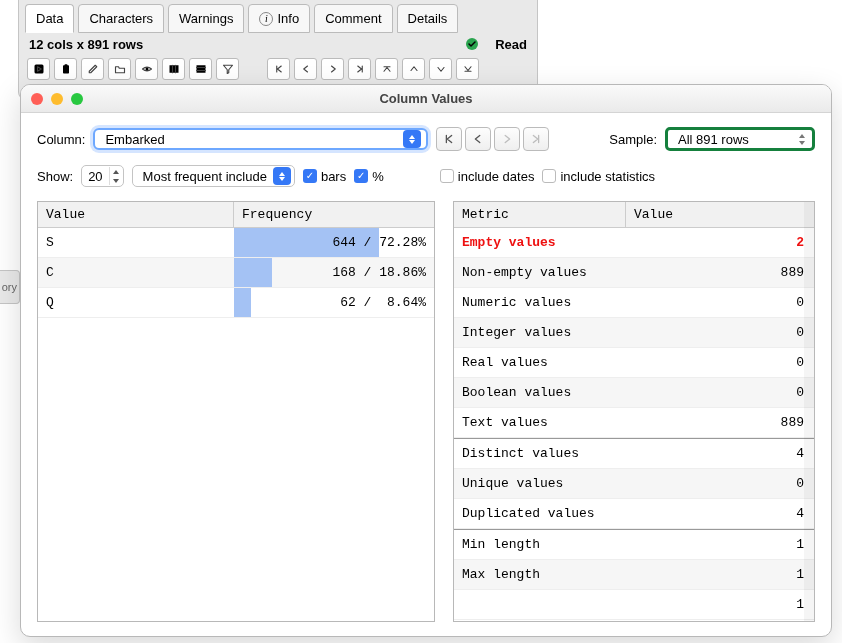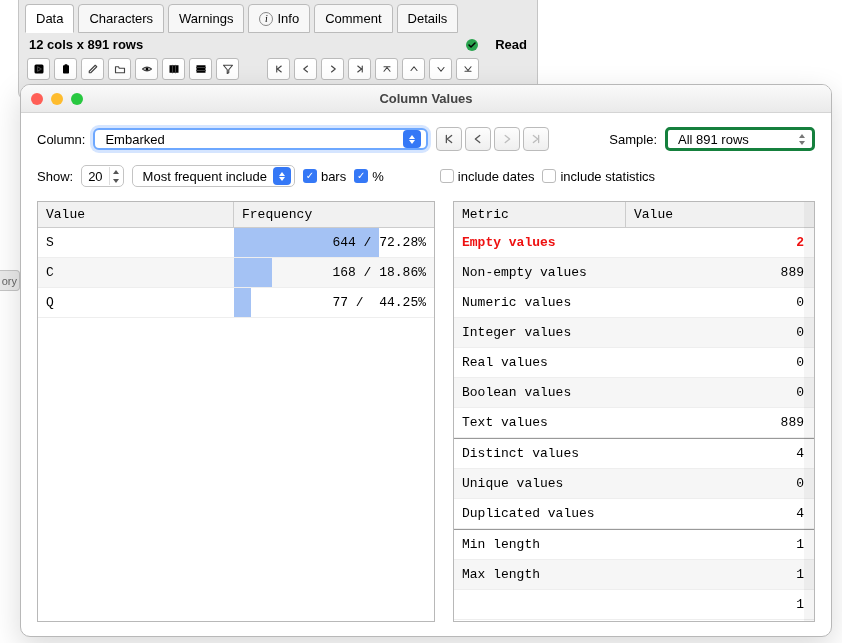--- a/index.html
+++ b/index.html
@@ -5,21 +5,21 @@
 * { box-sizing: border-box; margin: 0; padding: 0; }
 body { font-family: -apple-system, "Helvetica Neue", Arial, sans-serif; font-size: 13px; background: #fff; width: 842px; height: 643px; overflow: hidden; position: relative; }
 .mono { font-family: "Menlo", "Courier New", monospace; font-size: 13px; }
 
 
 .bgwin { position: absolute; top: 0; left: 18px; width: 520px; height: 100px; background: #e9e9e9; border-radius: 0 0 8px 8px; border: 1px solid #c5c5c5; border-top: none; }
 .bgwin .tabs { display: flex; gap: 4px; padding: 4px 6px 0 6px; }
 .bgwin .tab { padding: 6px 10px; background: #f7f7f7; border: 1px solid #bbb; border-radius: 4px 4px 0 0; font-size: 13px; display: flex; align-items: center; gap: 4px;}
 .bgwin .tab.active { background: #fff; border-bottom-color: #fff; }
 .bgwin .dims { padding: 4px 10px; font-weight: 600; display: flex; align-items: center; }
-.bgwin .read { margin-left: auto; display: flex; align-items: center; gap: 16px; font-size: 13px; }
+.bgwin .read { margin-left: auto; display: flex; align-items: flex-start; gap: 16px; font-size: 13px; }
 .bgwin .toolbar { display: flex; gap: 4px; padding: 2px 8px; }
 .bgwin .tbtn { width: 23px; height: 22px; border: 1px solid #bbb; border-radius: 3px; background: #fff; display: flex; align-items: center; justify-content: center; color: #444; }
 .bgwin .tgap { width: 20px; }
 .info-icon { display:inline-flex; width:14px;height:14px;border:1px solid #888;border-radius:50%;align-items:center;justify-content:center;font-size:10px;font-style:italic;font-family:serif;}
 
 
 .dialog { position: absolute; top: 84px; left: 20px; right: 10px; bottom: 6px; background: #fff; border: 1px solid #b8b8b8; border-radius: 10px; box-shadow: 0 10px 30px rgba(0,0,0,0.15); overflow: hidden; display: flex; flex-direction: column; }
 .titlebar { height: 28px; background: linear-gradient(#fafafa,#eaeaea); border-bottom: 1px solid #d4d4d4; display: flex; align-items: center; padding: 0 10px; position: relative; }
 .traffic { display: flex; gap: 8px; }
 .tl { width: 12px; height: 12px; border-radius: 50%; }
@@ -83,21 +83,21 @@
 .panel.left .td.f { flex: 1; position: relative; }
 .bar { position: absolute; left: 0; top: 0; bottom: 0; background: #a4c2f4; }
 .freqtxt { position: relative; z-index: 1; width: 100%; text-align: right; white-space: pre; }
 
 .panel.right .td.m { width: 172px; }
 .panel.right .td.val { flex: 1; justify-content: flex-end; padding-right: 10px; }
 .red { color: #e11; font-weight: 600; }
 .sep { height: 1px; background: #999; margin: 0; }
 
 .scrollhint { position: absolute; right: 0; top: 0; bottom: 0; width: 10px; background: rgba(0,0,0,0.04);}
-.sidecut { position: absolute; left: 0; top: 270px; width: 20px; height: 21px; background: #e9e9e9; border: 1px solid #c5c5c5; border-left: none; border-radius: 0 4px 4px 0; display:flex;align-items:center;justify-content:flex-end;padding-right:2px;font-size:11px;color:#666;}
+.sidecut { position: absolute; left: 0; top: 270px; width: 20px; height: 34px; background: #e9e9e9; border: 1px solid #c5c5c5; border-left: none; border-radius: 0 4px 4px 0; display:flex;align-items:center;justify-content:flex-end;padding-right:2px;font-size:11px;color:#666;}
 svg path { stroke: currentColor; stroke-width: 1.5; fill: none; stroke-linecap: round; stroke-linejoin: round; }
 </style>
 </head>
 <body>
 
 <div class="sidecut">
     <span>ory</span>
   </div>
 
 <div class="bgwin">
@@ -322,21 +322,21 @@
               <div class="td v mono">C</div>
               <div class="td f mono">
                 <div class="bar" style="width: 18.86%;"></div>
                 <div class="freqtxt">168 / 18.86%</div>
               </div>
             </div>
             <div class="tr">
               <div class="td v mono">Q</div>
               <div class="td f mono">
                 <div class="bar" style="width: 8.64%;"></div>
-                <div class="freqtxt">77 /  44.25%</div>
+                <div class="freqtxt">62 /  8.64%</div>
               </div>
             </div>
           </div>
       </div>
 
       <div class="panel right" style="position:relative">
         <div class="thead">
           <div class="th mono">Metric</div>
           <div class="th mono">Value</div>
         </div>

